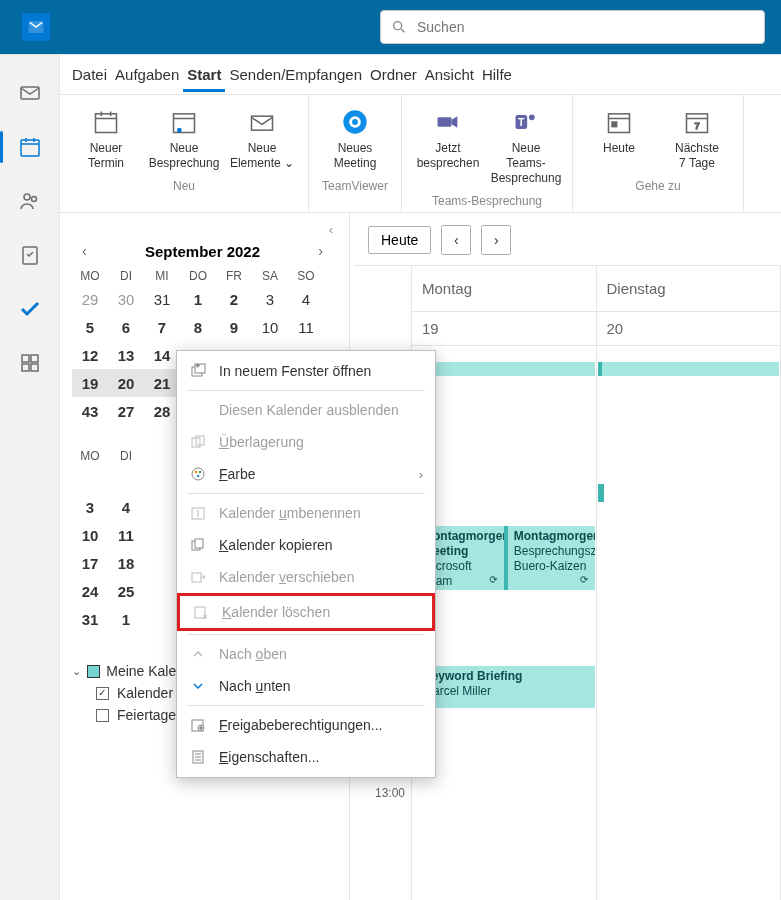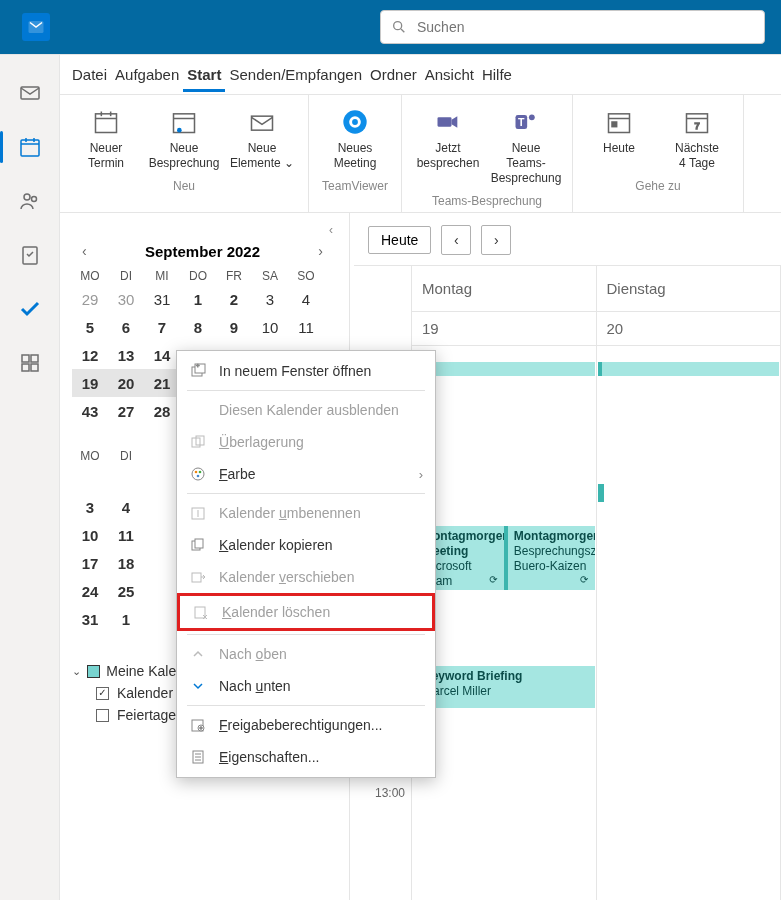--- a/index.html
+++ b/index.html
@@ -263,21 +263,21 @@
             </div>
             <div class="ribbtn">
               <div class="ribicon">
                 <svg viewBox="0 0 24 24" fill="none" stroke="#666" stroke-width="1.3">
                   <rect x="3" y="5" width="18" height="16"></rect>
                   <line x1="3" y1="9" x2="21" y2="9"></line>
                   <text x="12" y="18" font-size="8" fill="#666" text-anchor="middle">7</text>
                 </svg>
               </div>
               <span>Nächste</span>
-              <span>4 Tage</span>
+              <span>7 Tage</span>
             </div>
           </div>
           <div class="grouplabel">Gehe zu</div>
         </div>
       </div>
 
     <div class="lower">
       <div class="sidepanel">
         <div class="collapse-arrow">‹</div>
         <div class="monthheader">

